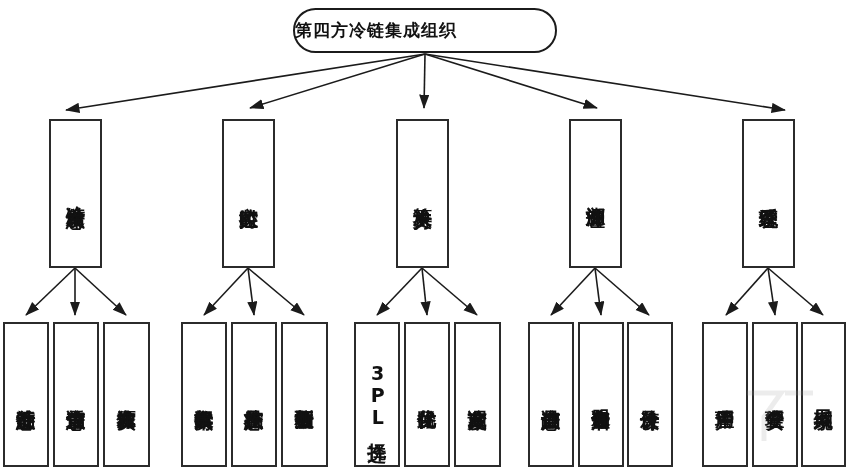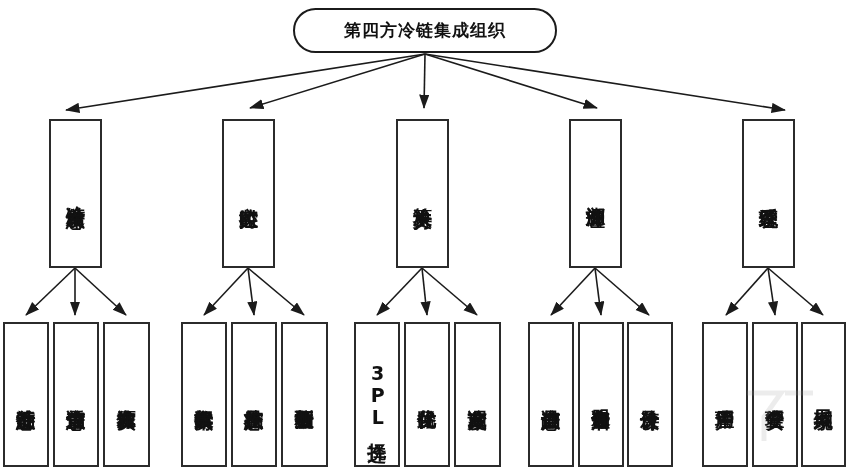--- a/index.html
+++ b/index.html
@@ -29,21 +29,21 @@
     position: absolute;
     left: 293px;
     top: 8px;
     width: 264px;
     height: 45px;
     border: 2px solid #1b1b1b;
     border-radius: 23px;
     background: #ffffff;
     display: flex;
     align-items: center;
-    justify-content: center;
+    justify-content: flex-start;
     box-sizing: border-box;
   }
   .root-label {
     font-size: 17px;
     font-weight: 700;
     color: #111111;
     letter-spacing: 1px;
     line-height: 1;
     white-space: nowrap;
   }

